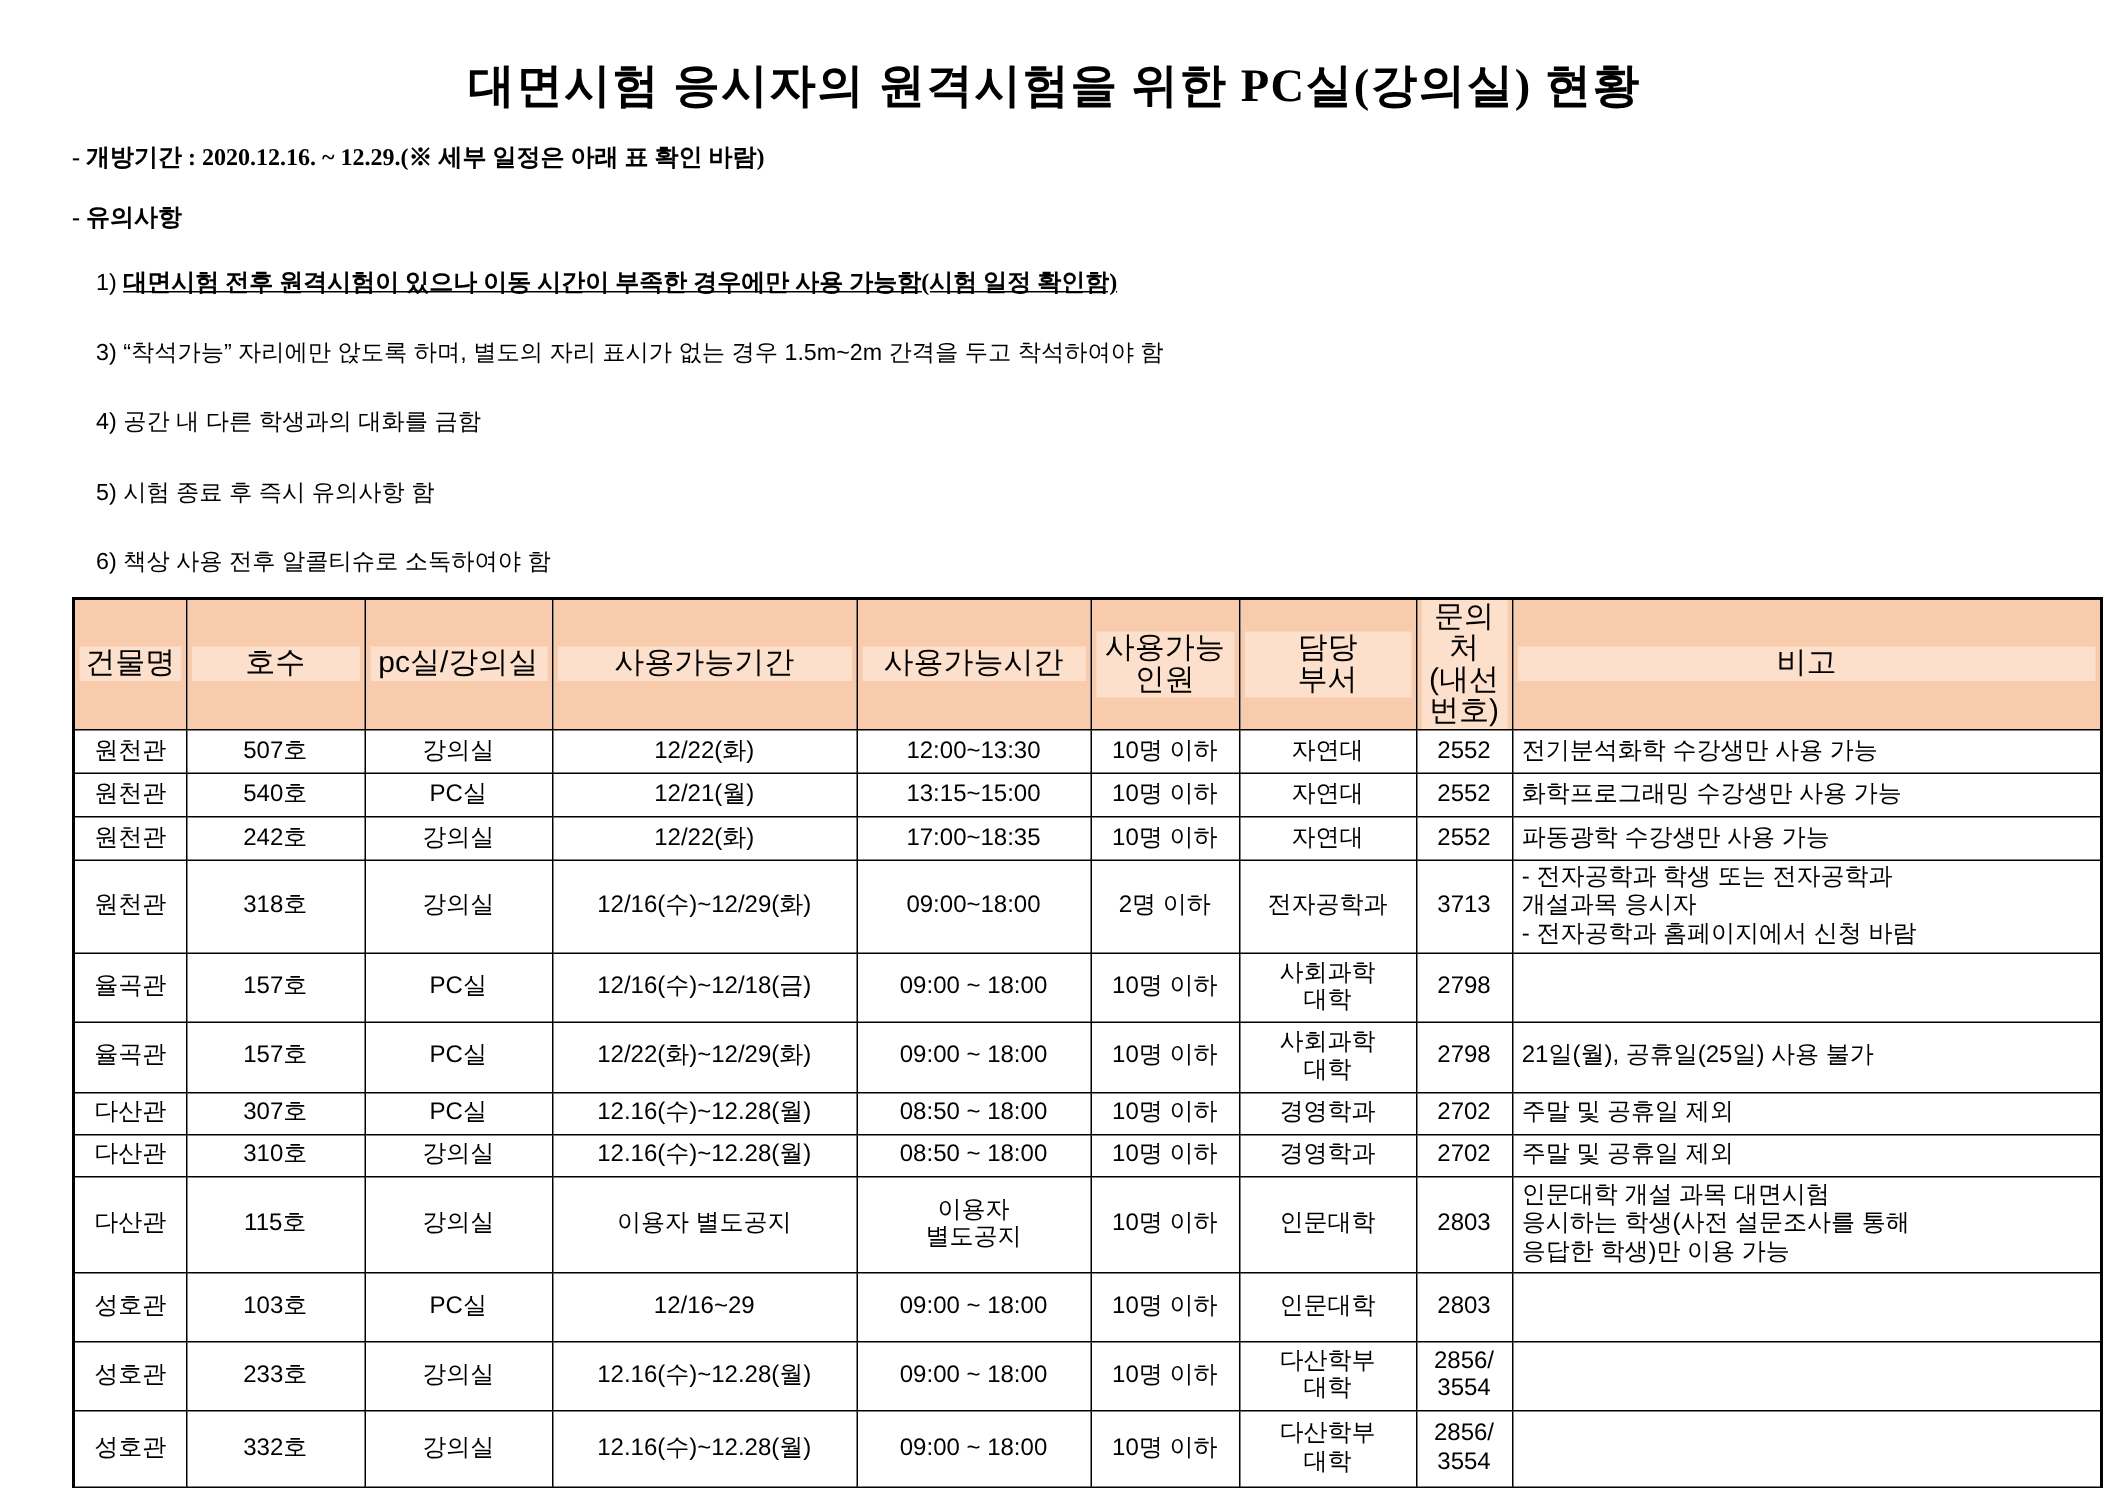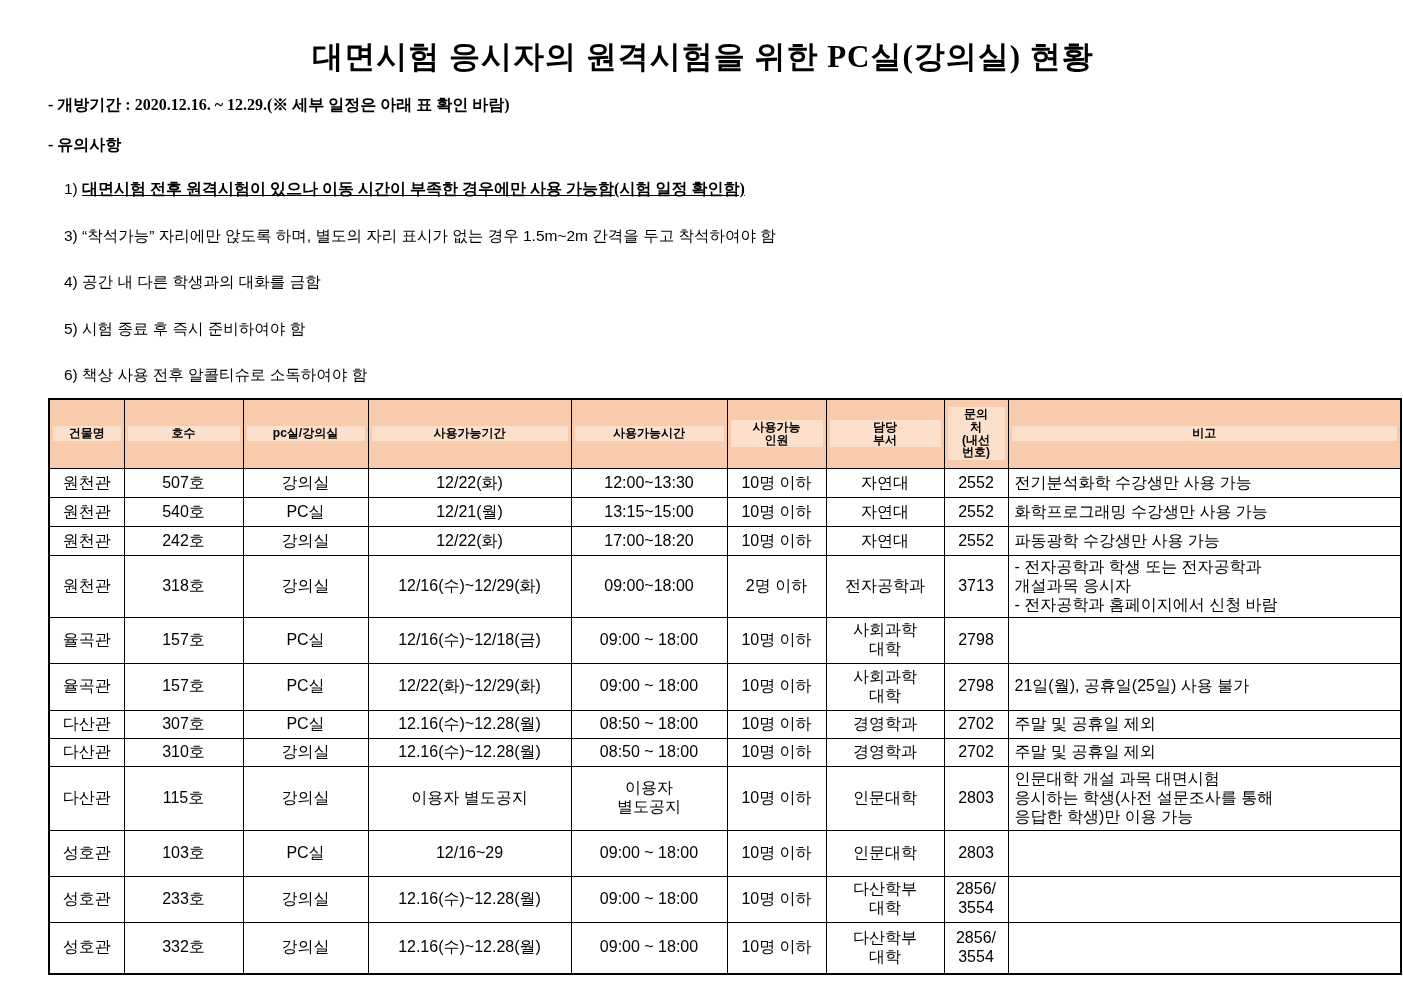--- a/index.html
+++ b/index.html
@@ -42,21 +42,21 @@
   .roomtbl th, .roomtbl td {
     border:1px solid var(--border,#000);
     vertical-align:middle;
     text-align:center;
     white-space:pre-line;
     overflow:hidden;
   }
   .roomtbl thead tr { height:70px; }
   .roomtbl th {
     background:var(--header-bg,#F8CBAD);
-    font-weight:bold; font-size:12px; line-height:1.06;
+    font-weight:normal; font-size:20px; line-height:1.06;
     padding:0;
   }
   .roomtbl th .hl {
     display:block;
     margin:0 3px;
     background:var(--header-hl,#FCE0CC);
     padding:1px 0;
   }
   .roomtbl td {
     font-size:16px; line-height:1.18; padding:2px 3px;
@@ -84,21 +84,21 @@
 <div class="doc">
   <h1 class="title">대면시험 응시자의 원격시험을 위한 PC실(강의실) 현황</h1>
 
   <p class="intro first">- 개방기간 : 2020.12.16. ~ 12.29.(※ 세부 일정은 아래 표 확인 바람)</p>
   <p class="intro second">- 유의사항</p>
 
   <div class="notices">
       <div class="notice emph"><span class="nlabel">1) </span><span class="ntext">대면시험 전후 원격시험이 있으나 이동 시간이 부족한 경우에만 사용 가능함(시험 일정 확인함)</span></div>
       <div class="notice"><span class="nlabel">3) </span><span class="ntext">“착석가능” 자리에만 앉도록 하며, 별도의 자리 표시가 없는 경우 1.5m~2m 간격을 두고 착석하여야 함</span></div>
       <div class="notice"><span class="nlabel">4) </span><span class="ntext">공간 내 다른 학생과의 대화를 금함</span></div>
-      <div class="notice"><span class="nlabel">5) </span><span class="ntext">시험 종료 후 즉시 준비하여야 함</span></div>
+      <div class="notice"><span class="nlabel">5) </span><span class="ntext">시험 종료 후 즉시 유의사항 함</span></div>
       <div class="notice"><span class="nlabel">6) </span><span class="ntext">책상 사용 전후 알콜티슈로 소독하여야 함</span></div>
     </div>
 
   <table class="roomtbl">
     <colgroup>
       <col style="width:75px">
         <col style="width:119px">
         <col style="width:125px">
       <col style="width:203px">
         <col style="width:156px">
@@ -146,21 +146,21 @@
           <td class="col-capacity">10명 이하</td>
           <td class="col-dept">자연대</td>
           <td class="col-ext">2552</td>
           <td class="col-note">화학프로그래밍 수강생만 사용 가능</td>
         </tr>
         <tr>
           <td class="col-building">원천관</td>
           <td class="col-room">242호</td>
           <td class="col-room_type">강의실</td>
           <td class="col-period">12/22(화)</td>
-          <td class="col-time">17:00~18:20</td>
+          <td class="col-time">17:00~18:35</td>
           <td class="col-capacity">10명 이하</td>
           <td class="col-dept">자연대</td>
           <td class="col-ext">2552</td>
           <td class="col-note">파동광학 수강생만 사용 가능</td>
         </tr>
         <tr>
           <td class="col-building">원천관</td>
           <td class="col-room">318호</td>
           <td class="col-room_type">강의실</td>
           <td class="col-period">12/16(수)~12/29(화)</td>

